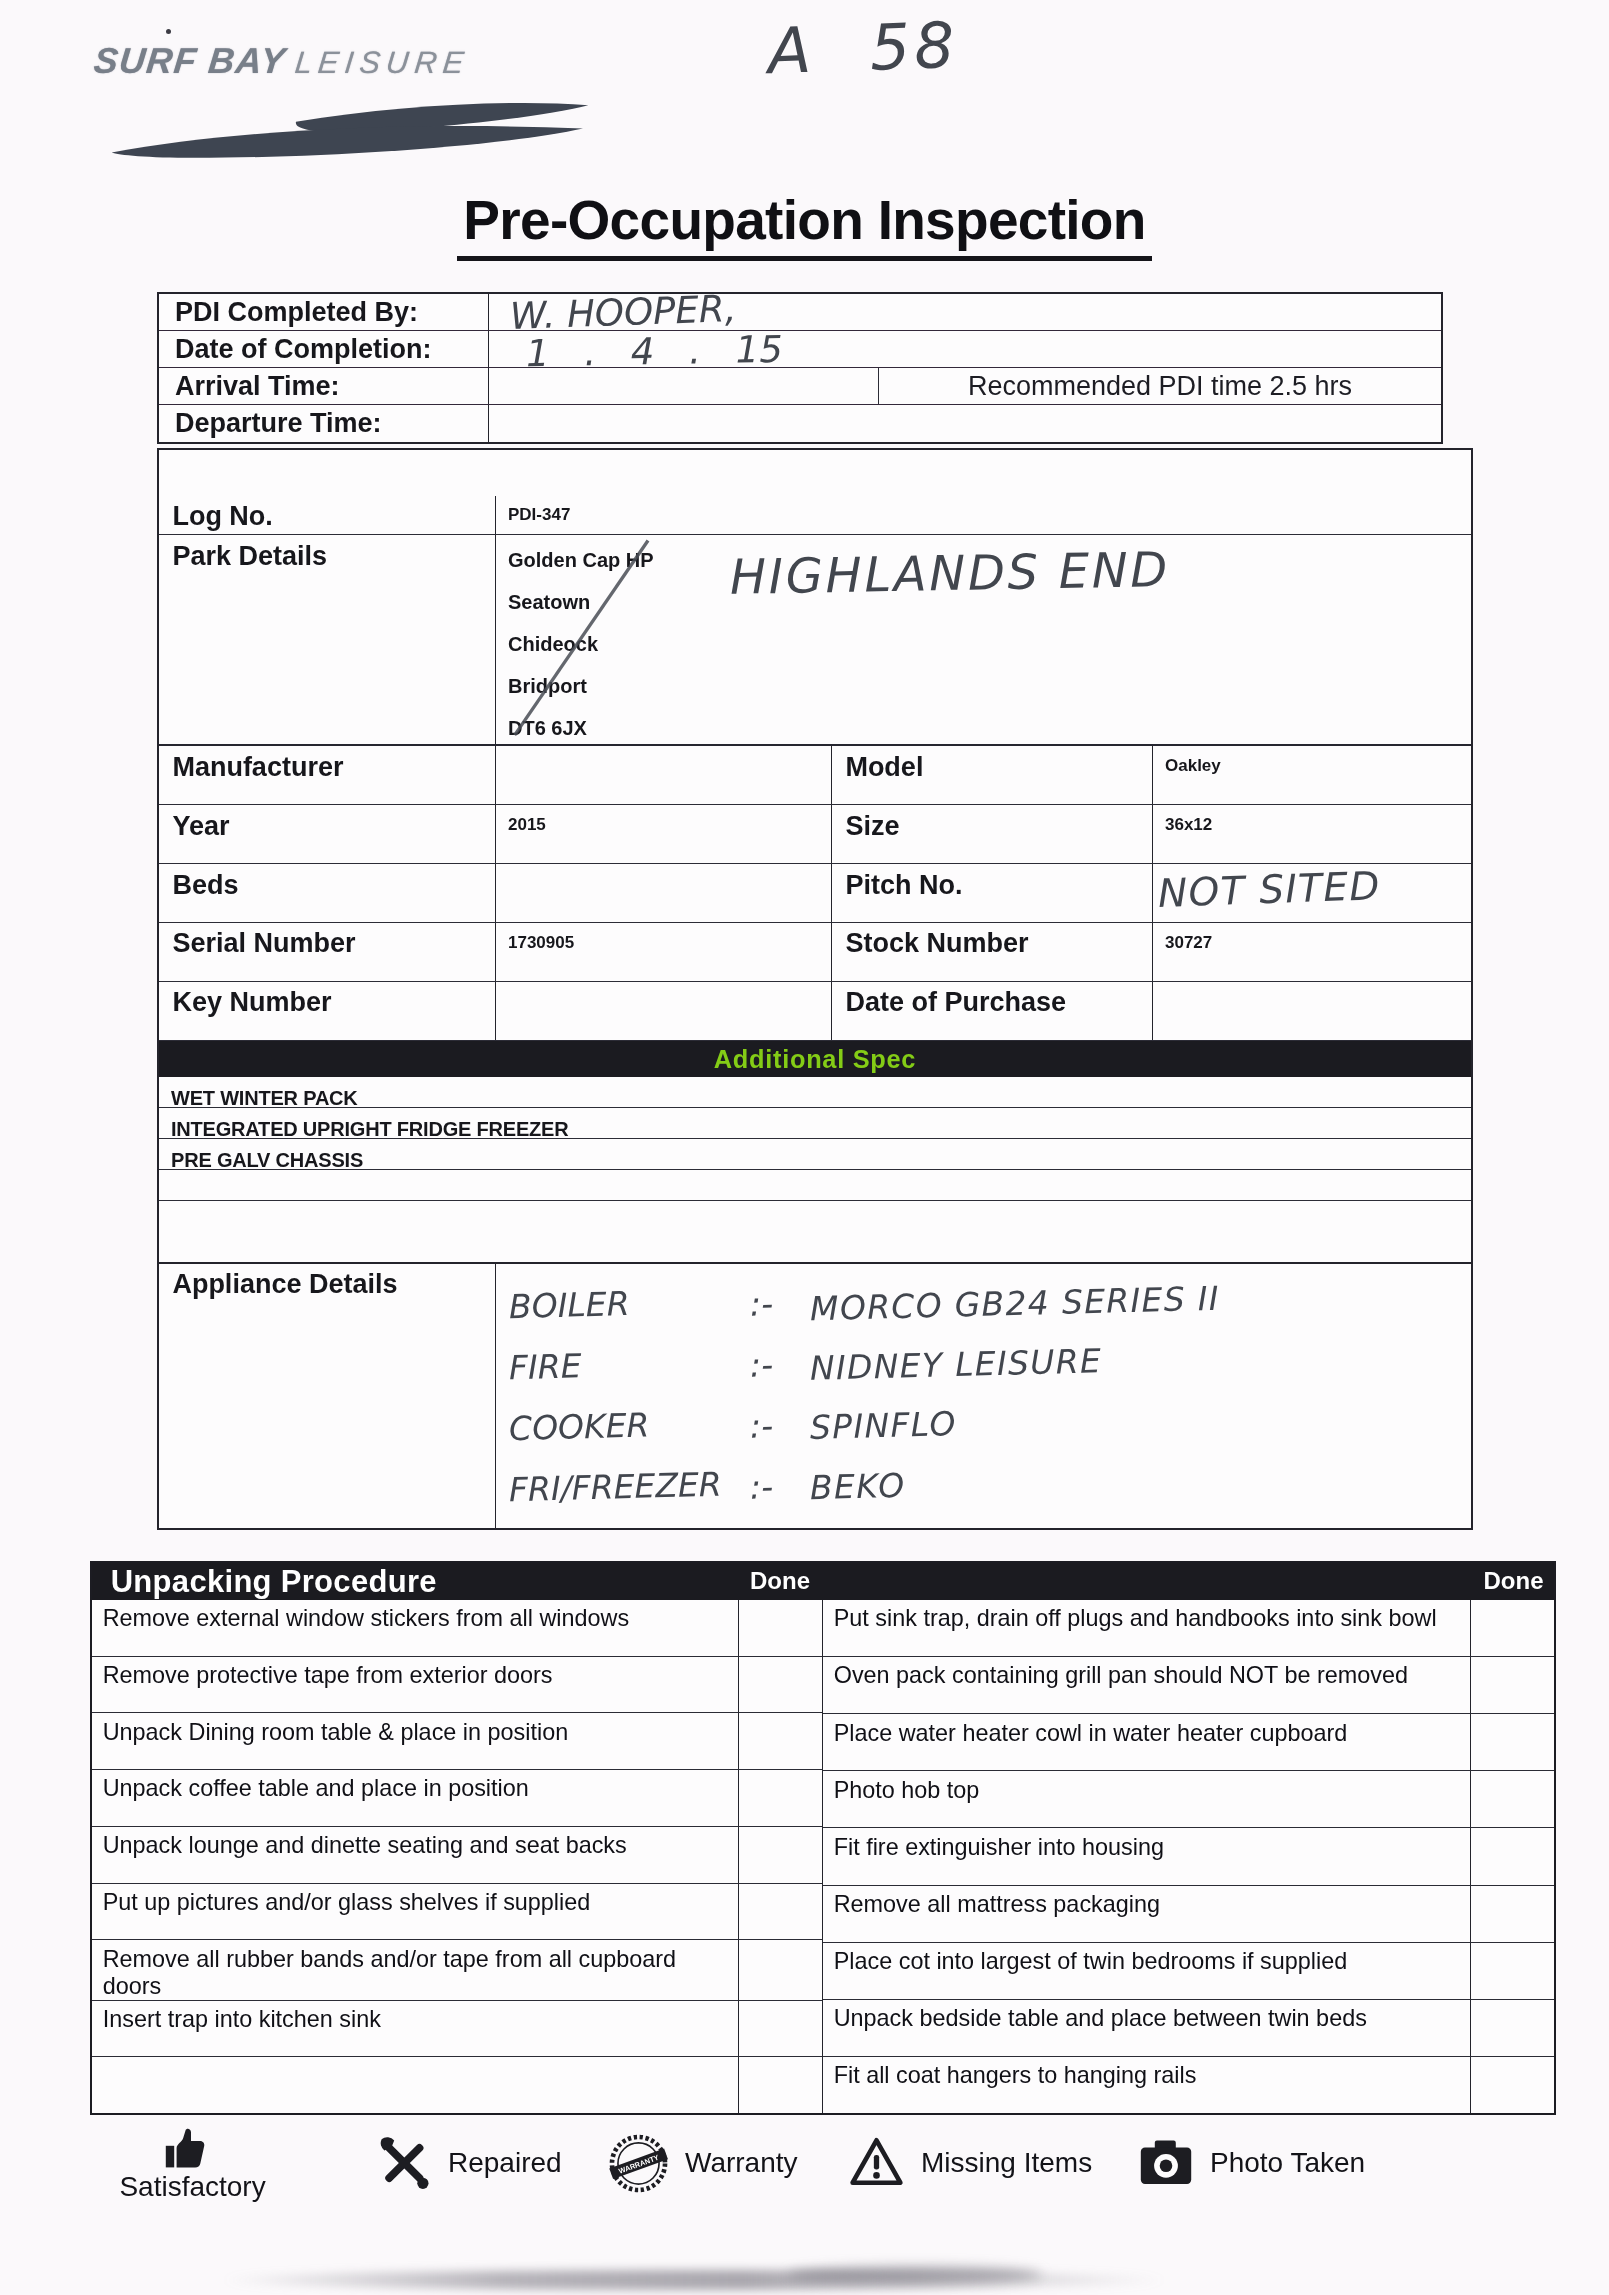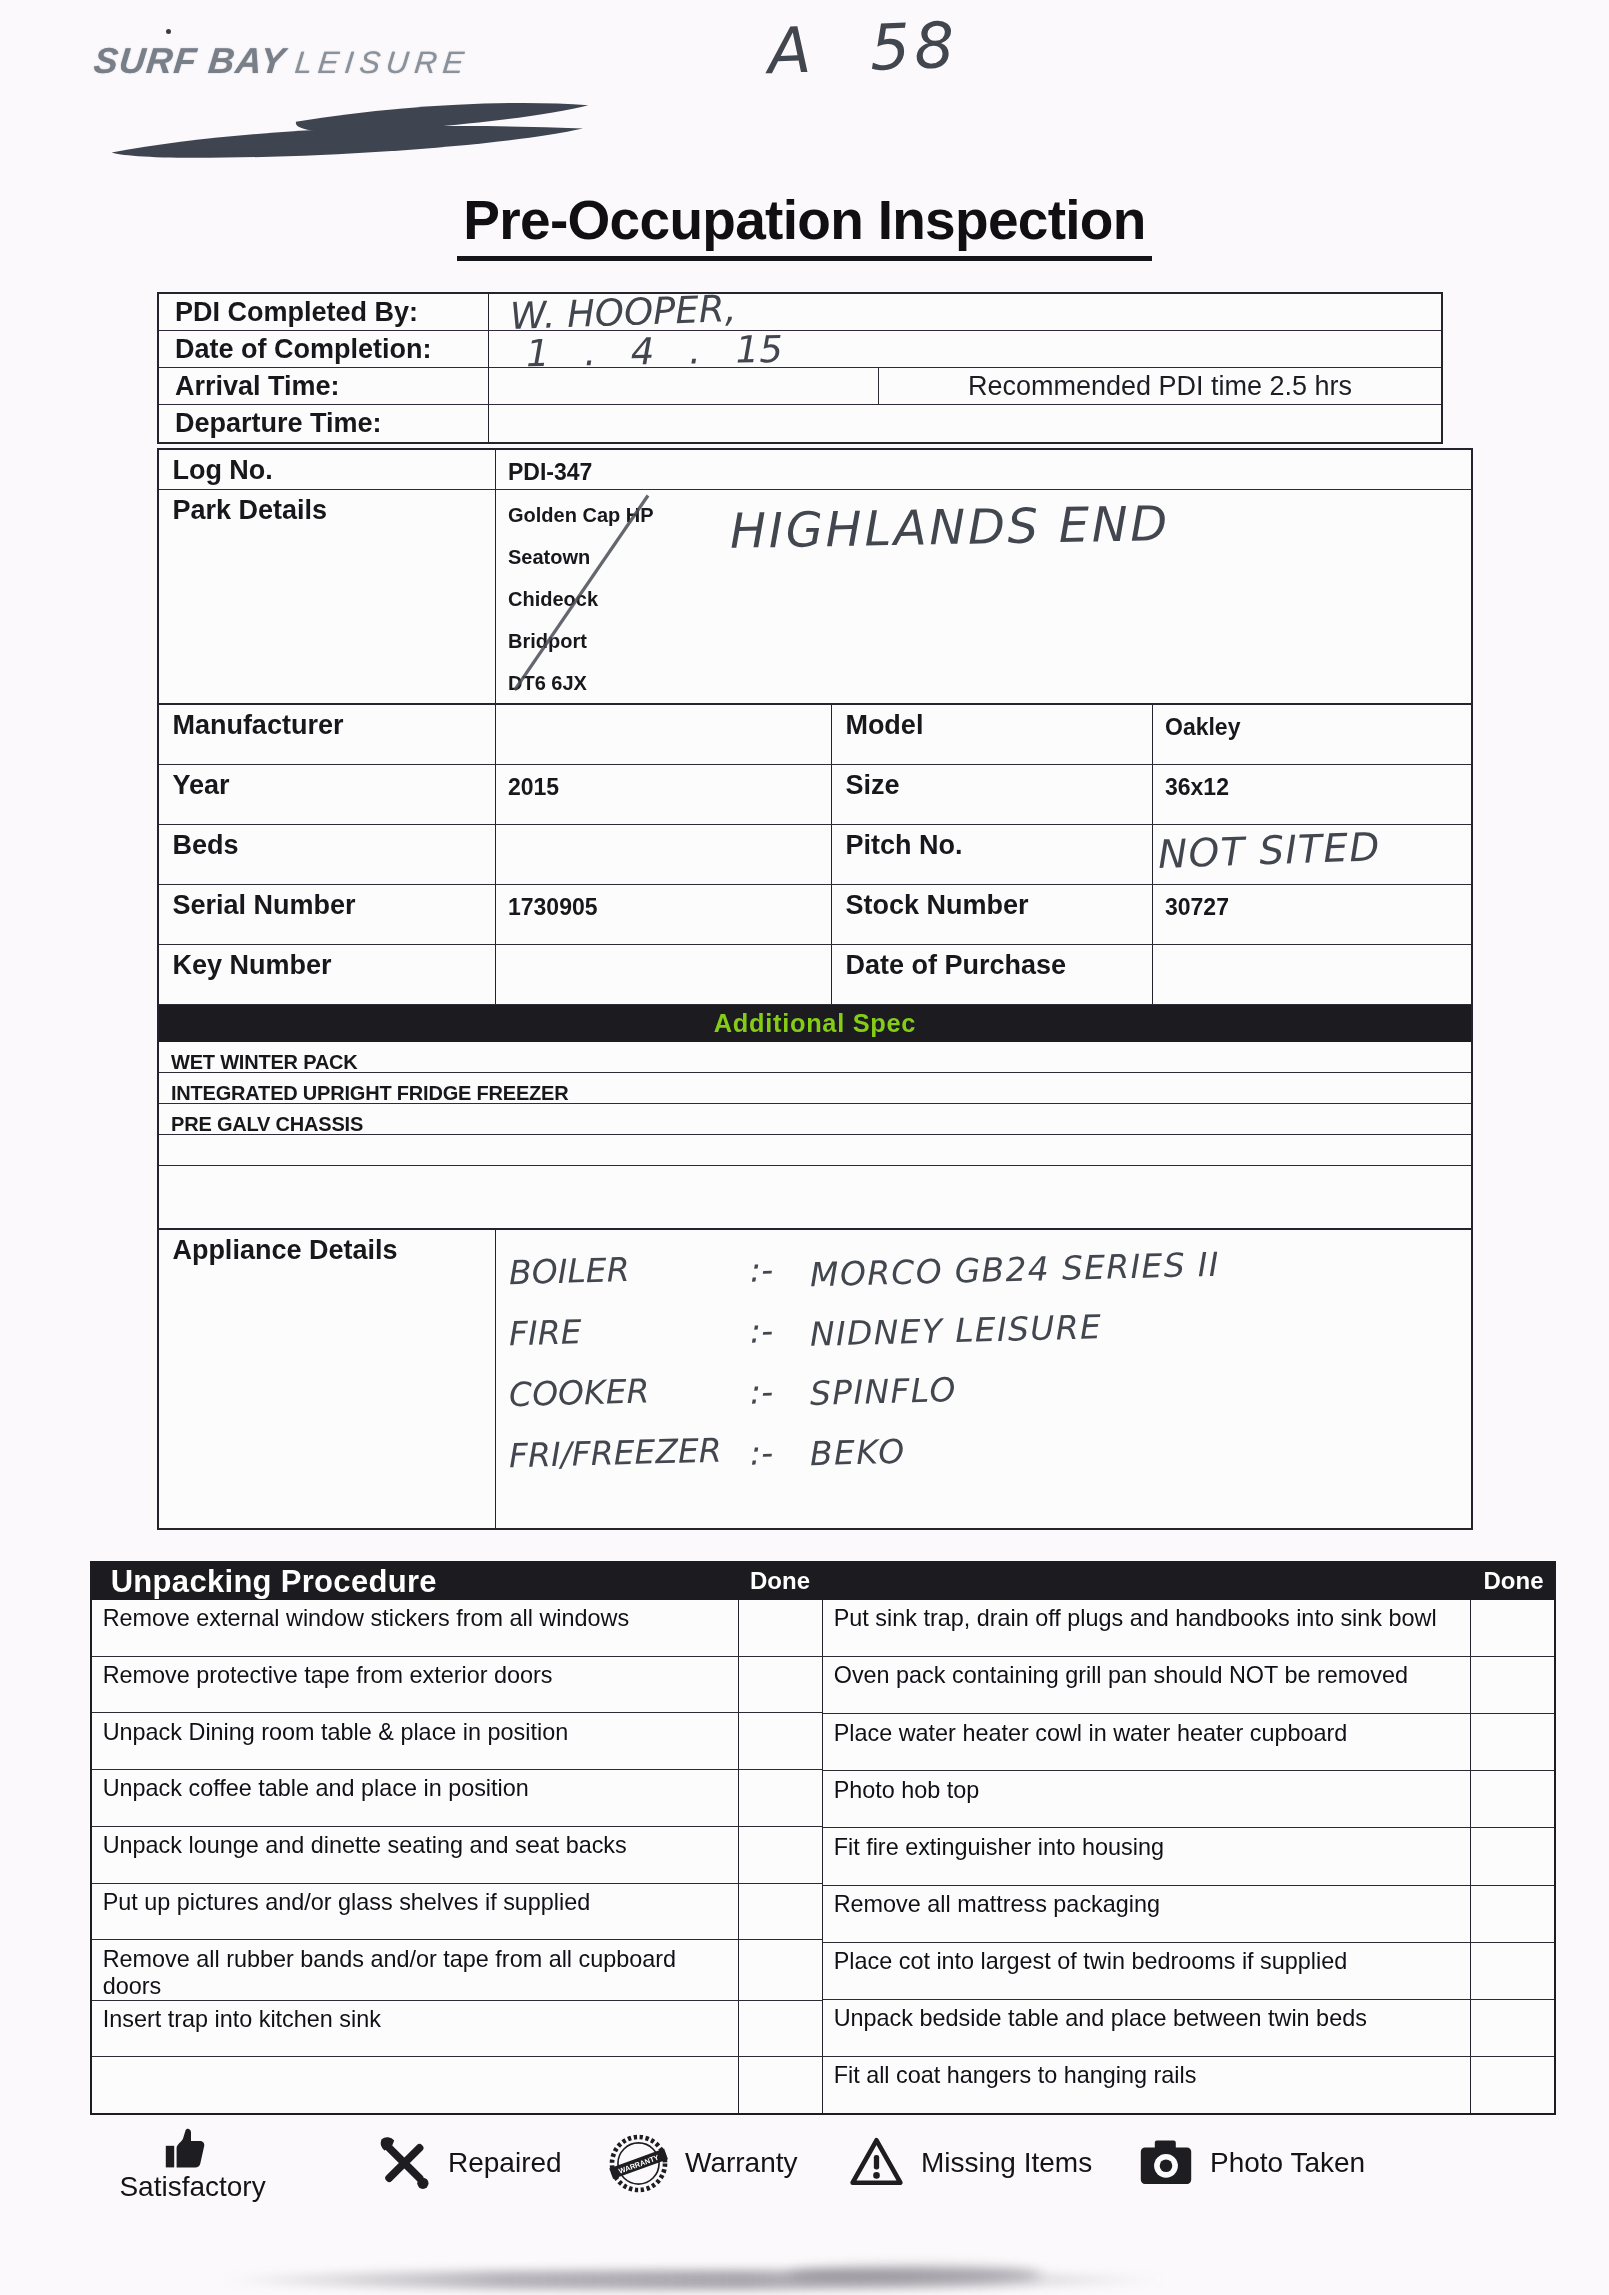--- a/index.html
+++ b/index.html
@@ -33,22 +33,22 @@
   .ht-value{flex:1;position:relative;}
   .ht-note{position:absolute;right:0;top:0;bottom:0;width:563px;border-left:1.3px solid #2c2c36;
            display:flex;align-items:center;justify-content:center;font-size:27px;color:#1d1d24;box-sizing:border-box;}
   .hw-name{position:absolute;left:21.4px;top:-2.7px;font-size:37px;transform:rotate(-2deg);white-space:nowrap;}
   .hw-date{position:absolute;left:37px;top:-1.3px;font-size:37px;word-spacing:23px;transform:rotate(-1deg);white-space:nowrap;}
 
   
   .details-table{position:absolute;left:157px;top:448px;width:1316px;height:1082px;
                  border:2px solid #24242c;background:#fdfcfd;box-sizing:border-box;display:flex;flex-direction:column;}
   .dt-label{font-weight:bold;font-size:27px;padding:5.3px 0 0 13.4px;box-sizing:border-box;}
-  .dt-value{font-weight:bold;font-size:23px;padding:9.4px 0 0 12px;box-sizing:border-box;}
-  .dt-row-log{display:flex;height:40px;border-bottom:1.3px solid #2c2c36;box-sizing:border-box;}
+  .dt-value{font-weight:bold;font-size:17px;padding:9.4px 0 0 12px;box-sizing:border-box;}
+  .dt-row-log{display:flex;height:40px;border-bottom:1.3px solid #2c2c36;box-sizing:border-box;margin-top:46px;}
   .dt-row-log .c1{width:337px;border-right:1.3px solid #24242c;box-sizing:border-box;}
   .dt-row-park{display:flex;height:215px;border-bottom:2px solid #262630;box-sizing:border-box;}
   .dt-row-park .c1{width:337px;border-right:1.3px solid #24242c;box-sizing:border-box;}
   .park-value{flex:1;position:relative;}
   .park-address{position:absolute;left:12px;top:4px;font-weight:bold;font-size:20px;line-height:42px;}
   .park-strike{position:absolute;left:0;top:0;}
   .hw-park{position:absolute;left:234px;top:9.4px;font-size:48px;letter-spacing:2.7px;
            transform:rotate(-1deg);white-space:nowrap;}
   .dt-grid{display:flex;height:60px;border-bottom:1.3px solid #2c2c36;box-sizing:border-box;}
   .dt-grid .c1{width:337px;border-right:1.3px solid #24242c;box-sizing:border-box;}

